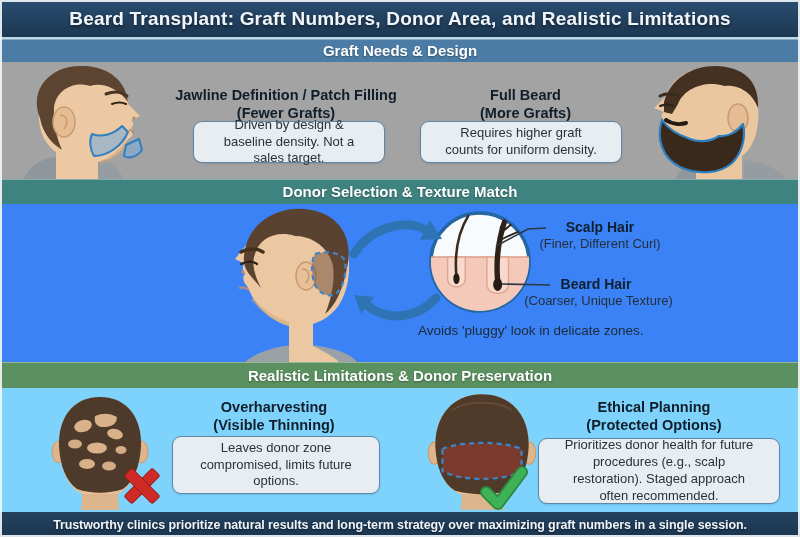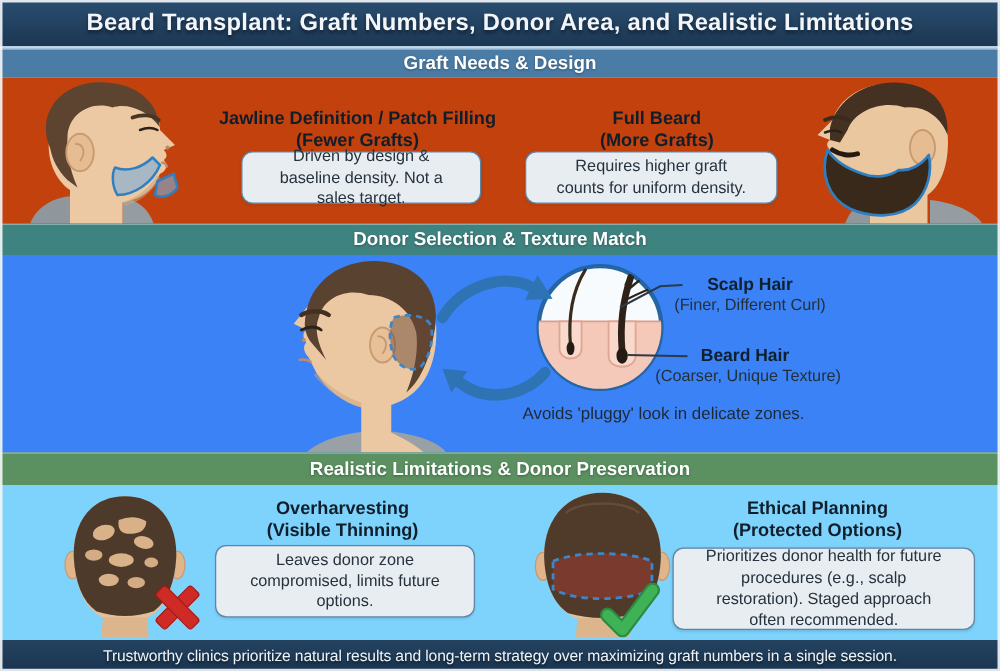--- a/index.html
+++ b/index.html
@@ -9,25 +9,25 @@
   }
   .frame::after{content:"";position:absolute;inset:0;border:2px solid rgba(244,247,250,.9);pointer-events:none;}
   .band{position:relative;width:800px;}
   .titlebar{height:37px;background:linear-gradient(#2a4d70,#1b3752);display:flex;align-items:center;justify-content:center;}
   .titlebar .t{color:#f2f6fa;font-size:19px;font-weight:bold;letter-spacing:.2px;text-shadow:0 2px 3px rgba(0,0,0,.45);white-space:nowrap;}
   .divider{height:2px;background:#bcd6ea;}
   .sechead{display:flex;align-items:center;justify-content:center;color:#ffffff;font-weight:bold;font-size:15px;text-shadow:0 1px 2px rgba(0,0,0,.35);box-shadow:inset 0 1px 0 rgba(255,255,255,.35);}
   .h-blue{height:23px;background:#4b7ca6;text-align:right;}
   .h-teal{height:25px;background:#3f8380;}
   .h-green{height:26px;background:#5b9161;}
-  .c1{height:117px;background:#c2410c;}
+  .c1{height:117px;background:#a3a3a3;}
   .c2{height:158px;background:#3b82f6;}
   .c3{height:124px;background:#7dd3fc;}
   .footerbar{height:25px;background:linear-gradient(#24425f,#1a3550);display:flex;align-items:center;justify-content:center;}
-  .footerbar .t{color:#eef4f9;font-size:12.5px;font-weight:normal;letter-spacing:-.1px;white-space:nowrap;text-shadow:0 1px 2px rgba(0,0,0,.5);}
+  .footerbar .t{color:#eef4f9;font-size:12.5px;font-weight:bold;letter-spacing:-.1px;white-space:nowrap;text-shadow:0 1px 2px rgba(0,0,0,.5);}
   .abs{position:absolute;}
   .colhead{position:absolute;text-align:center;font-weight:bold;font-size:14.5px;line-height:1.25;color:#101e2b;}
   .colhead span{display:block;}
   .ibox{
     position:absolute;background:#e8edf1;border:1.6px solid #5f85a6;border-radius:9px;
     color:#26323d;font-size:13px;line-height:1.3;display:flex;align-items:center;justify-content:center;
     text-align:center;padding:4px 20px;box-sizing:border-box;box-shadow:0 1px 2px rgba(30,60,90,.15);
   }
   .lblb{position:absolute;text-align:center;font-size:14px;font-weight:bold;color:#0f1f2d;line-height:1.2;}
   .lbls{position:absolute;text-align:center;font-size:13px;color:#23303c;line-height:1.2;}

